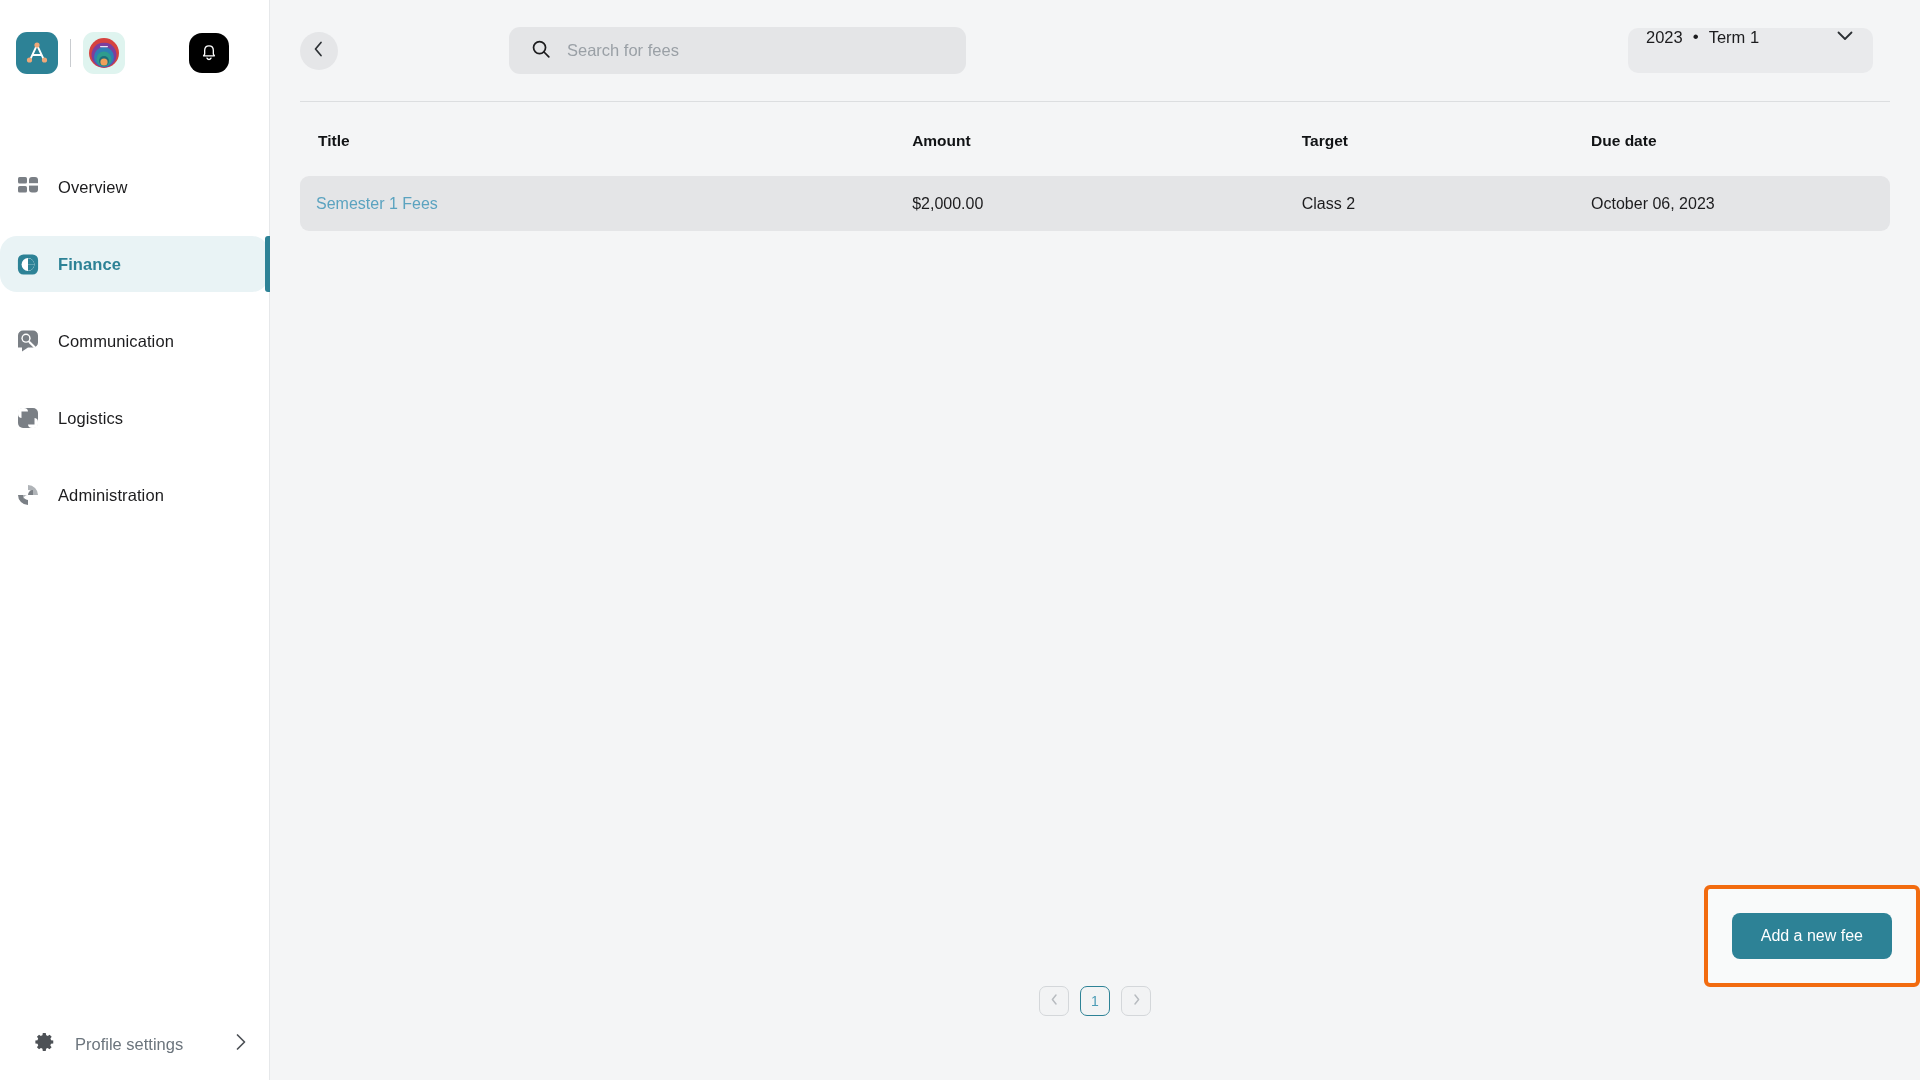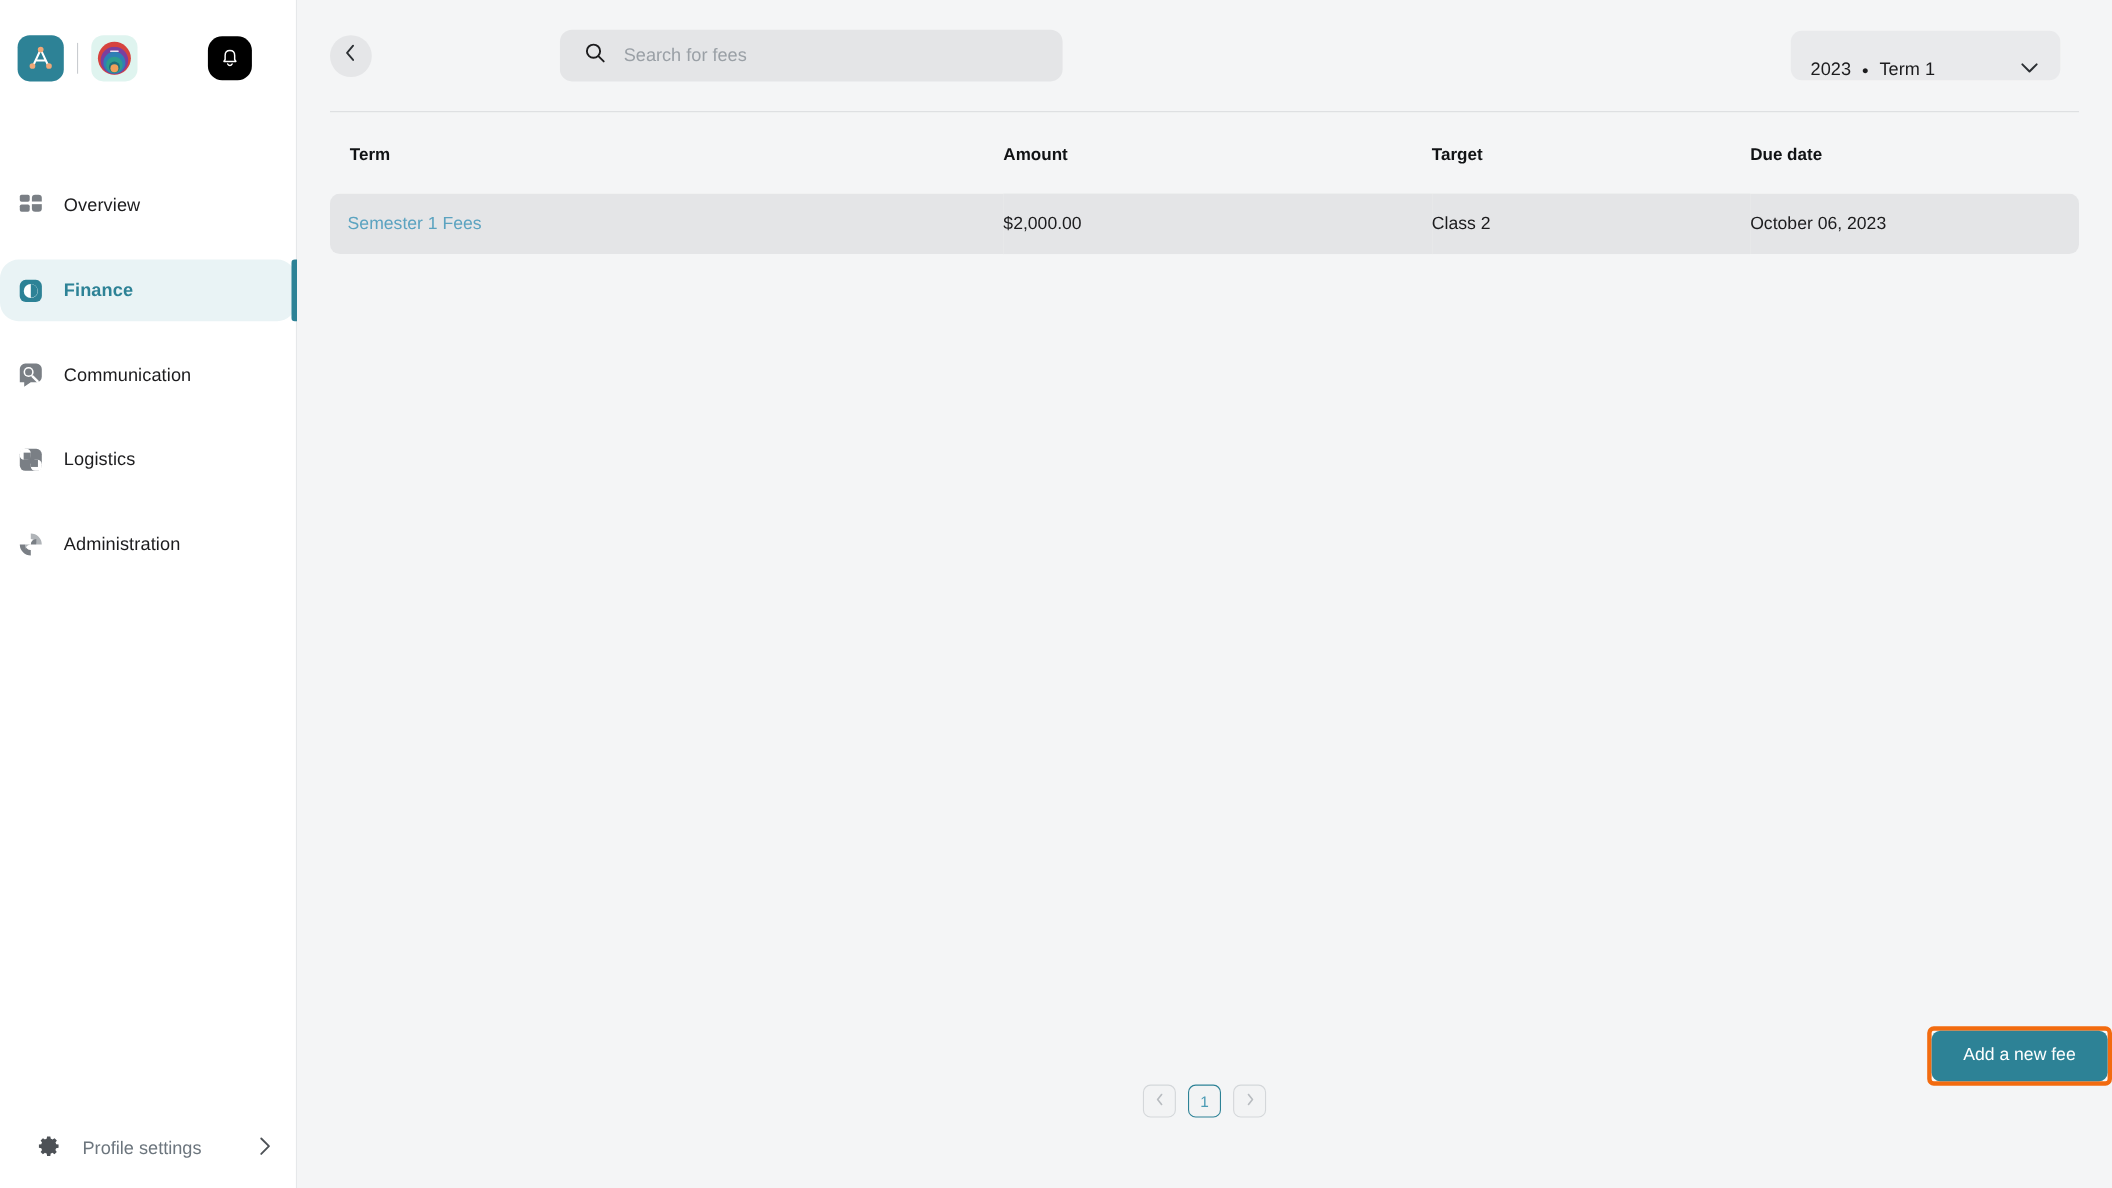--- a/index.html
+++ b/index.html
@@ -156,21 +156,21 @@
   }
   .search-input::placeholder { color: #9aa0a6; }
 
   .term-select {
     margin-left: auto;
     width: 245px;
     height: 45px;
     background: #e9eaec;
     border-radius: 10px;
     display: flex;
-    align-items: flex-end;
+    align-items: flex-start;
     padding: 0 18px;
     cursor: pointer;
     gap: 10px;
   }
   .term-year { font-size: 16.5px; color: #1c1c1e; }
   .term-dot { font-size: 17px; color: #1c1c1e; line-height: 1; }
   .term-name { font-size: 16.5px; color: #1c1c1e; }
   .term-chev { margin-left: auto; }
 
   .divider {
@@ -242,21 +242,21 @@
     background: #f2f3f4;
   }
 
   
   .add-wrap {
     position: absolute;
     right: 0px;
     bottom: 93px;
     border: 4px solid #f26b0f;
     border-radius: 6px;
-    padding: 0;
+    padding: 24px;
     background: #f9fafa;
   }
   .add-btn {
     background: #2d8296;
     color: #ffffff;
     border: none;
     border-radius: 8px;
     height: 46px;
     padding: 0 29px;
     font-family: "Liberation Sans", sans-serif;
@@ -418,21 +418,21 @@
       </div>
     </header>
 
     <div class="divider"></div>
 
     <div class="content">
 
       <table class="fees">
         <thead>
           <tr>
-            <th class="c-title">Term</th>
+            <th class="c-title">Title</th>
             <th class="c-amount">Amount</th>
             <th class="c-target">Target</th>
             <th class="c-due">Due date</th>
           </tr>
         </thead>
         <tbody>
           <tr>
             <td class="cell-title">Semester 1 Fees</td>
             <td>$2,000.00</td>
             <td>Class 2</td>

